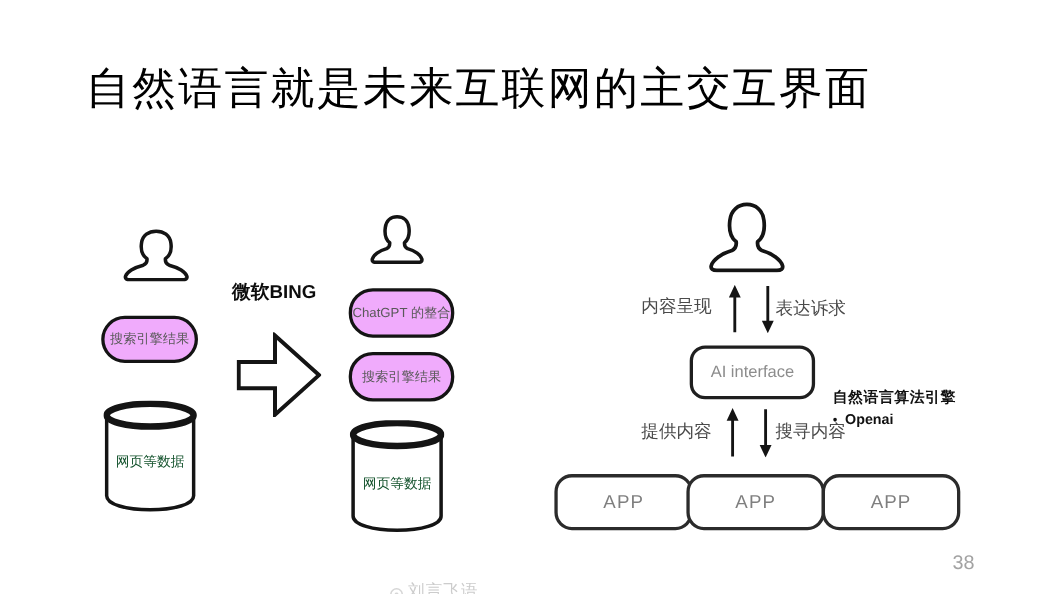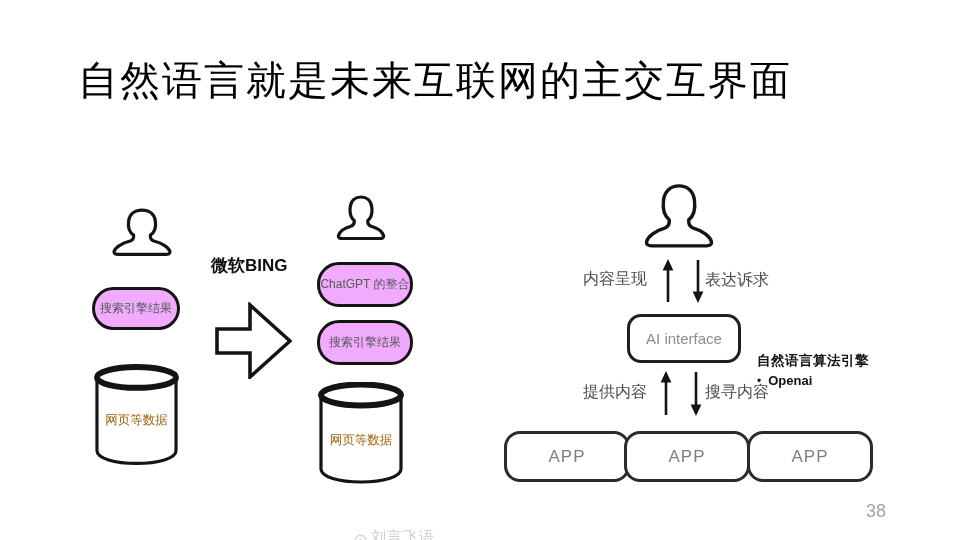--- a/index.html
+++ b/index.html
@@ -58,21 +58,21 @@
     background: #ffffff;
     display: flex; align-items: center; justify-content: center;
   }
   .app-box .shape-label { color: #7f7f7f; font-size: 17px; letter-spacing: 1px; }
 
   
   .cyl-label {
     position: absolute;
     width: 100%;
     text-align: center;
-    color: #a16207;
+    color: #14532d;
     font-size: 12.5px;
     white-space: nowrap;
   }
 
   .bing-label {
     position: absolute;
     left: 211px; top: 254px;
     font-size: 17px;
     font-weight: bold;
     color: #0d0d0d;

